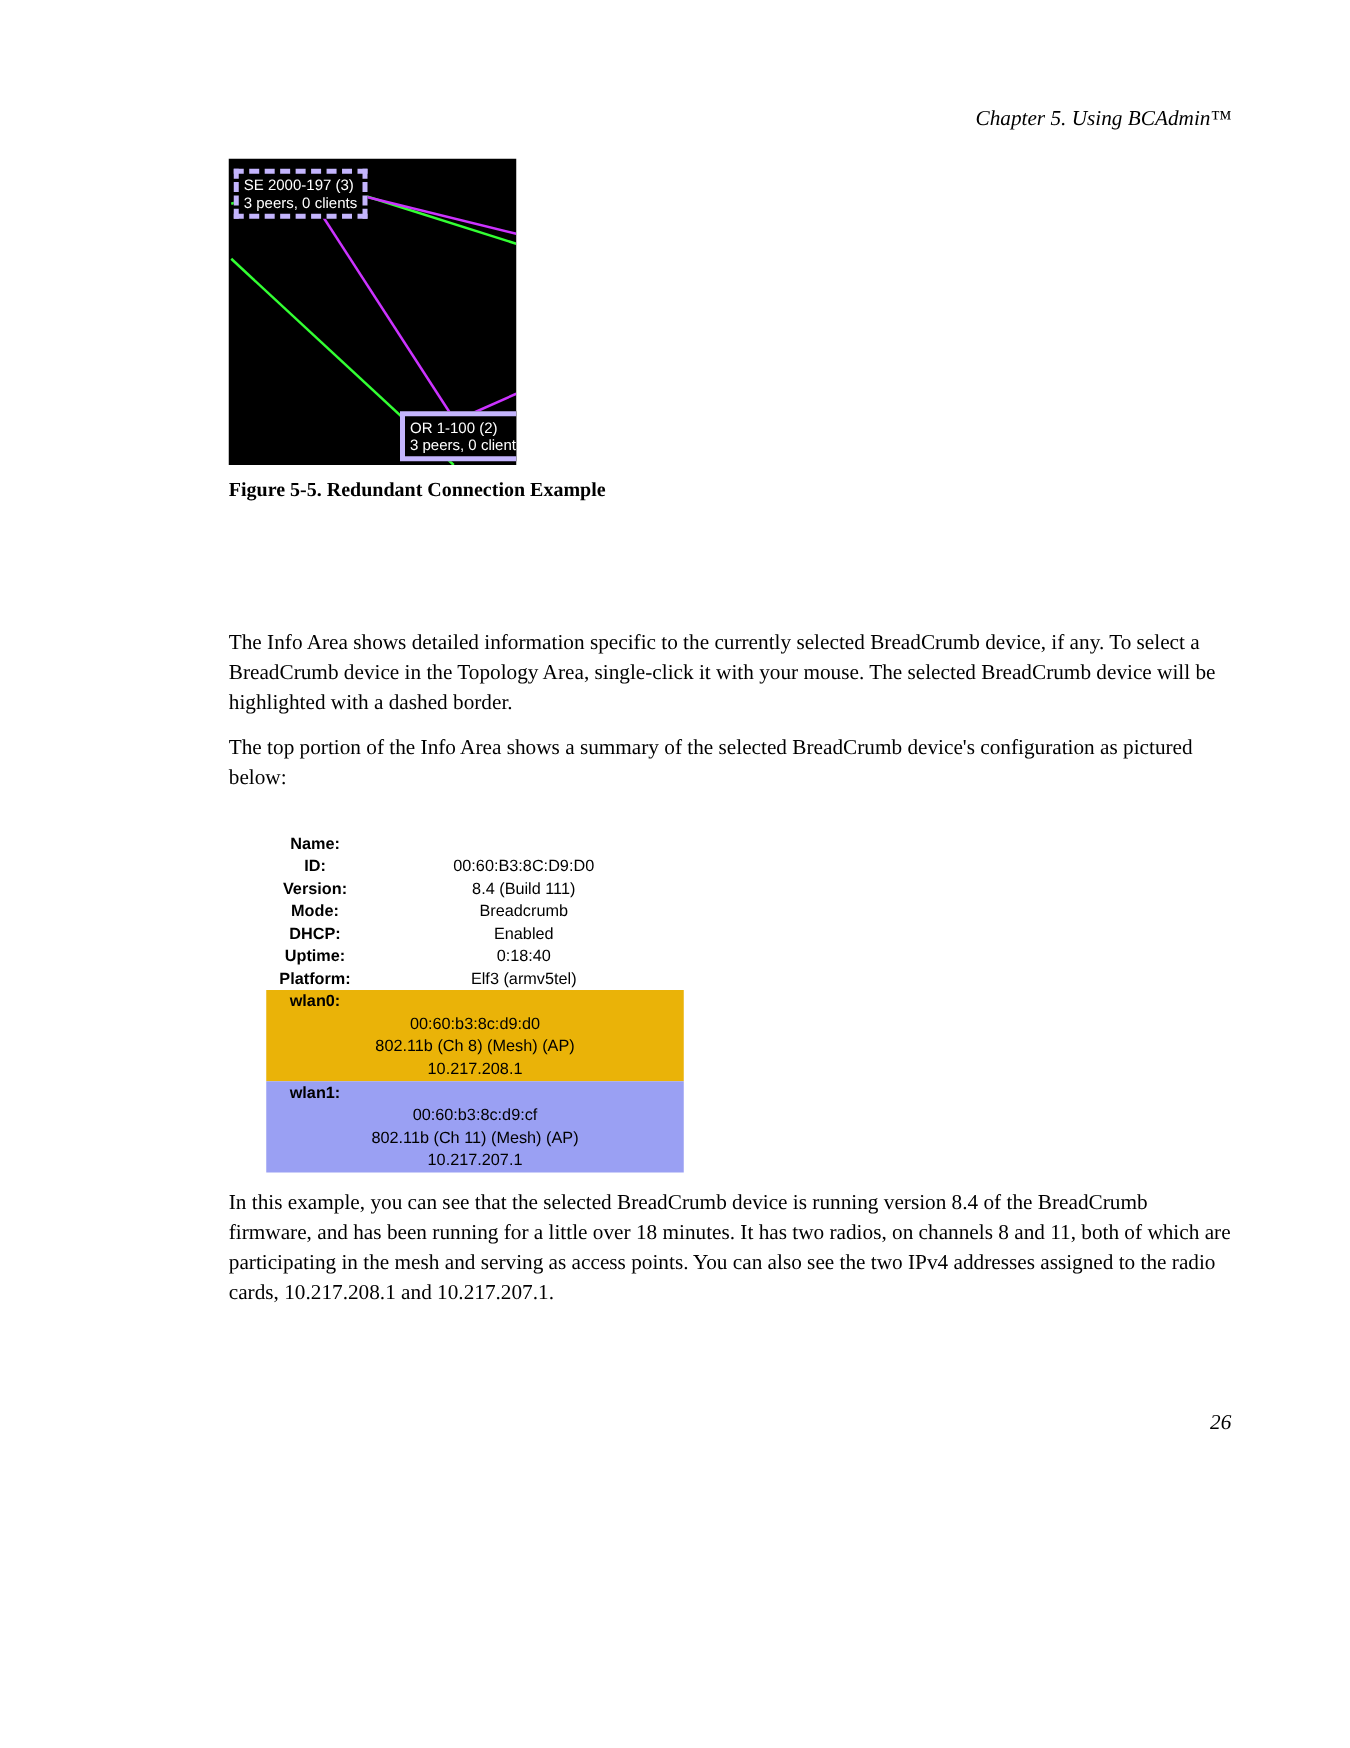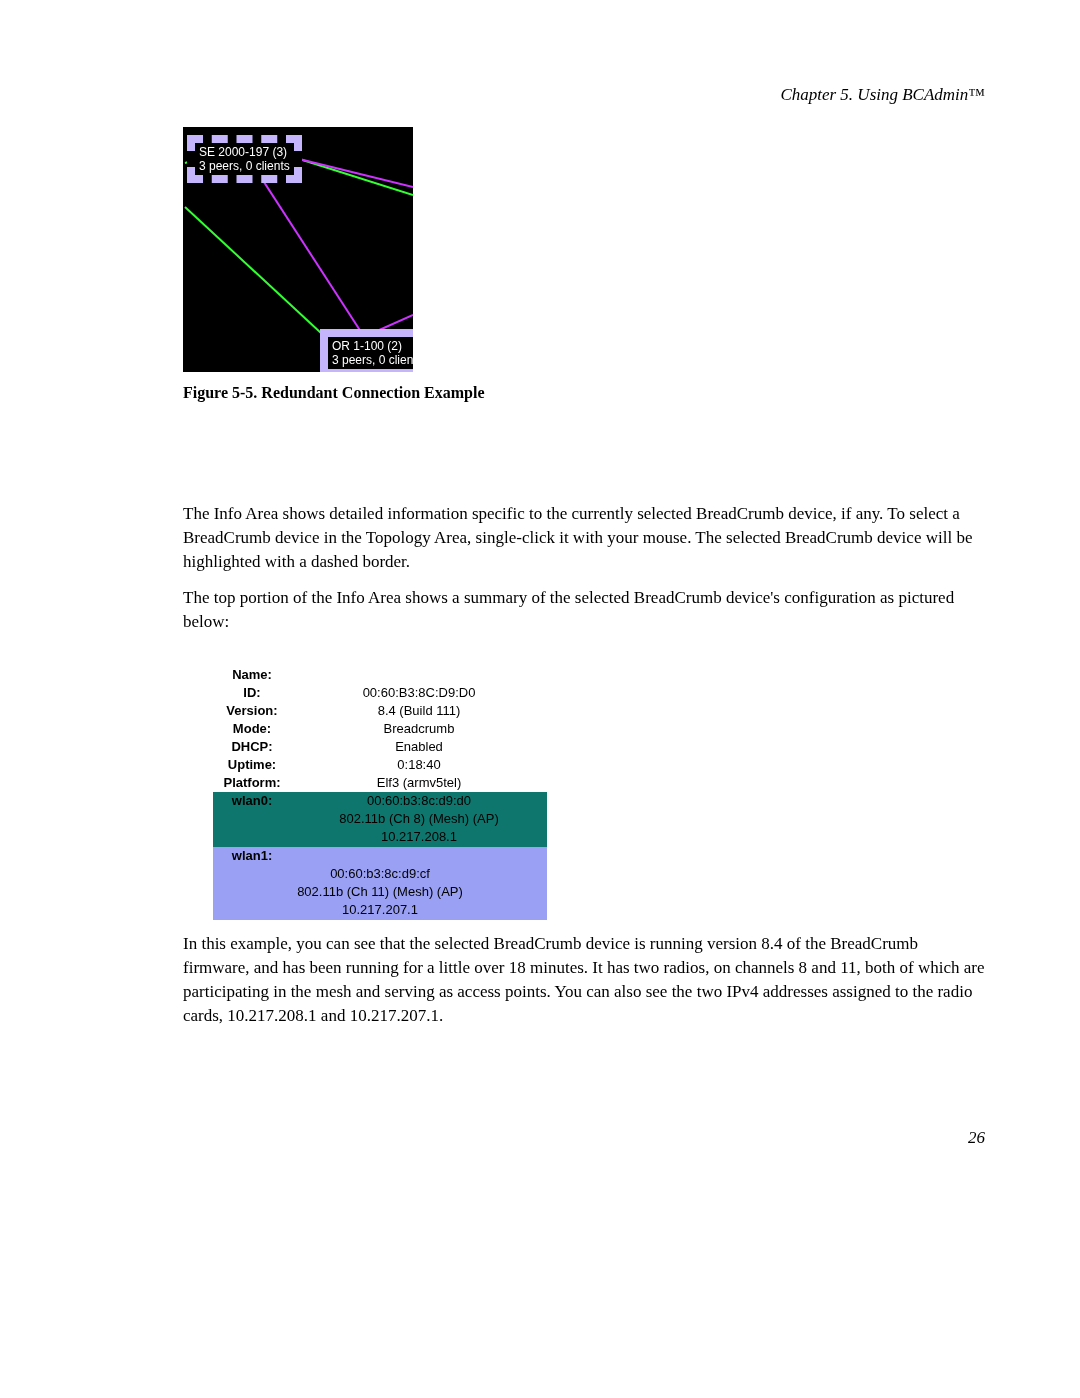--- a/index.html
+++ b/index.html
@@ -26,21 +26,21 @@
   .figure-5-5 {
     width: 230px;
     height: 245px;
     background: #000;
     position: relative;
     overflow: hidden;
     margin-bottom: 12px;
   }
   .node-box {
     position: absolute;
-    border: 8px solid #c4b5fd;
+    border: 4px solid #c4b5fd;
     color: #fff;
     font-family: Verdana, Geneva, sans-serif;
     font-size: 12px;
     line-height: 14px;
     padding: 2px 4px;
     white-space: nowrap;
     background: #000;
   }
   .node-top { border-style: dashed; left: 4px; top: 8px; }
   .node-bot { border-style: solid; left: 137px; top: 202px; }
@@ -63,21 +63,21 @@
   .panel {
     margin: 32px 0 12px 30px;
     width: 334px;
     font-family: Verdana, Geneva, sans-serif;
     font-size: 13px;
     line-height: 18px;
   }
   .panel-row { display: flex; text-align: center; }
   .panel-row .lab { width: 78px; font-weight: bold; }
   .panel-row .val { flex: 1; }
-  .panel-row.green { background: #0f766e; }
+  .panel-row.green { background: #eab308; flex-direction: column; }
   .panel-row.blue  { background: #9aa0f3; flex-direction: column; }
   .panel-row.green .val, .panel-row.blue .val { padding-bottom: 1px; }
   .figure-caption-2 {
     font-weight: bold;
     font-size: 16px;
     margin: 10px 0 14px 0;
   }
   .page-number {
     position: absolute;
     bottom: 80px;

